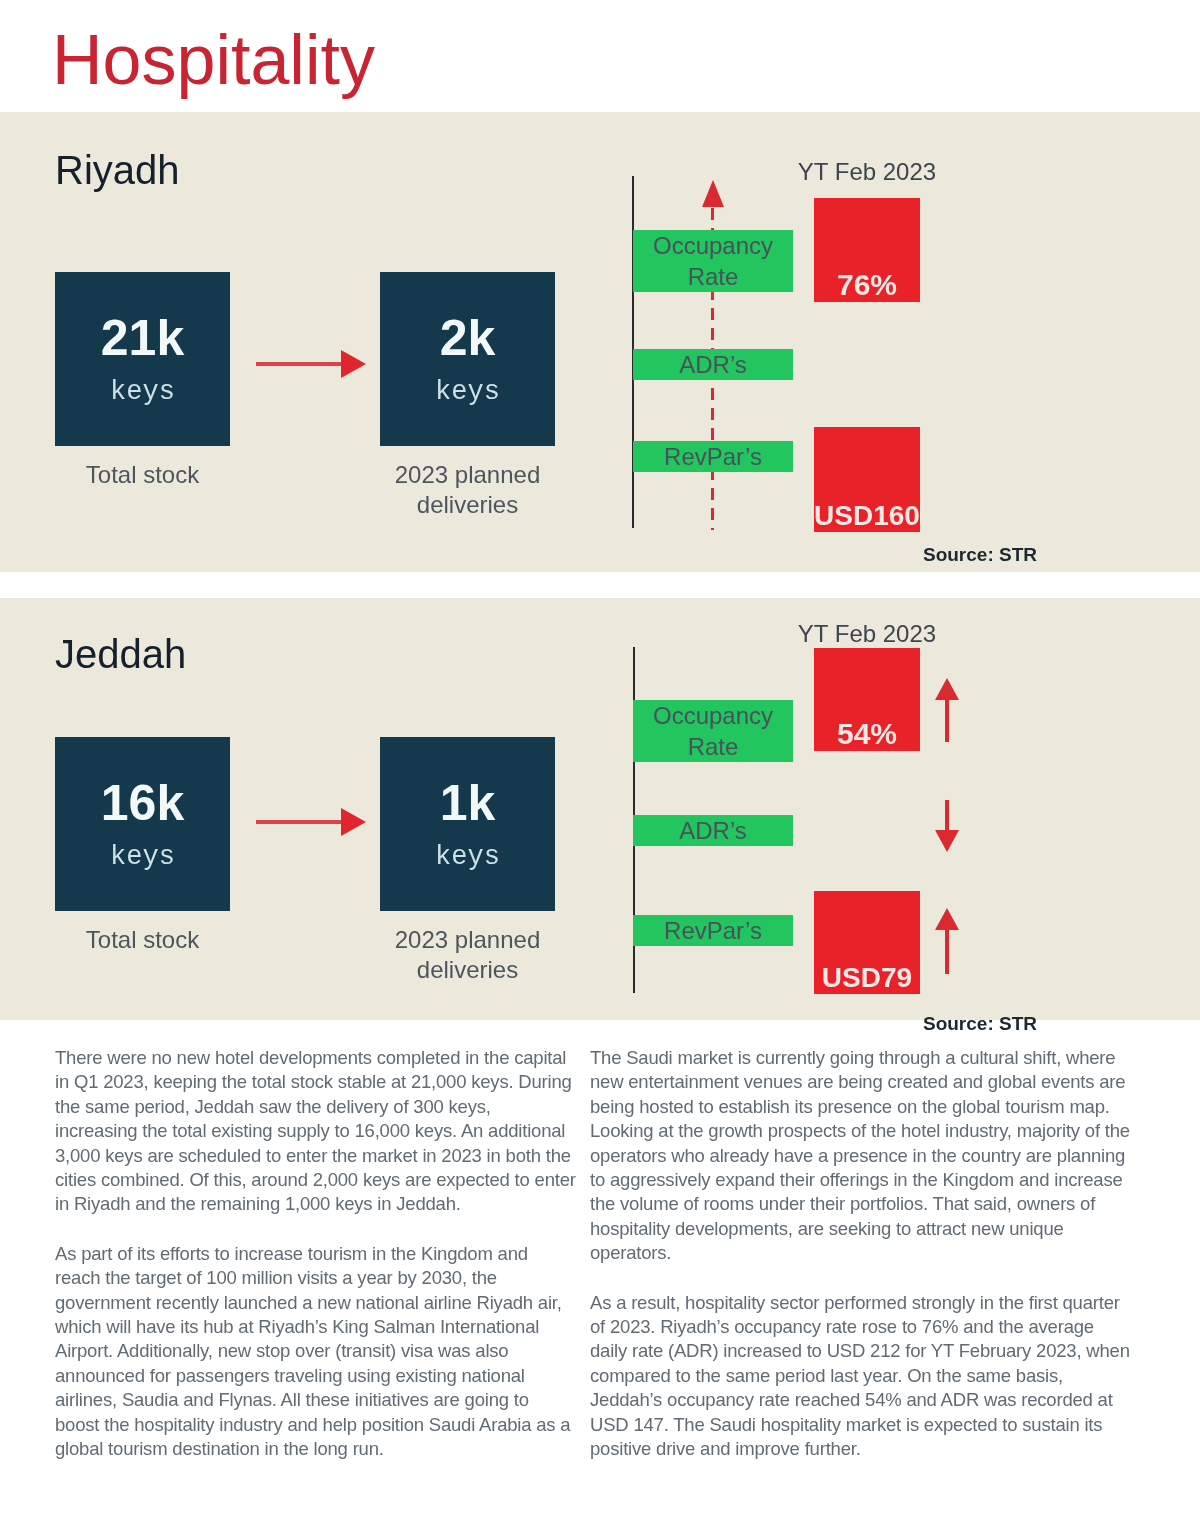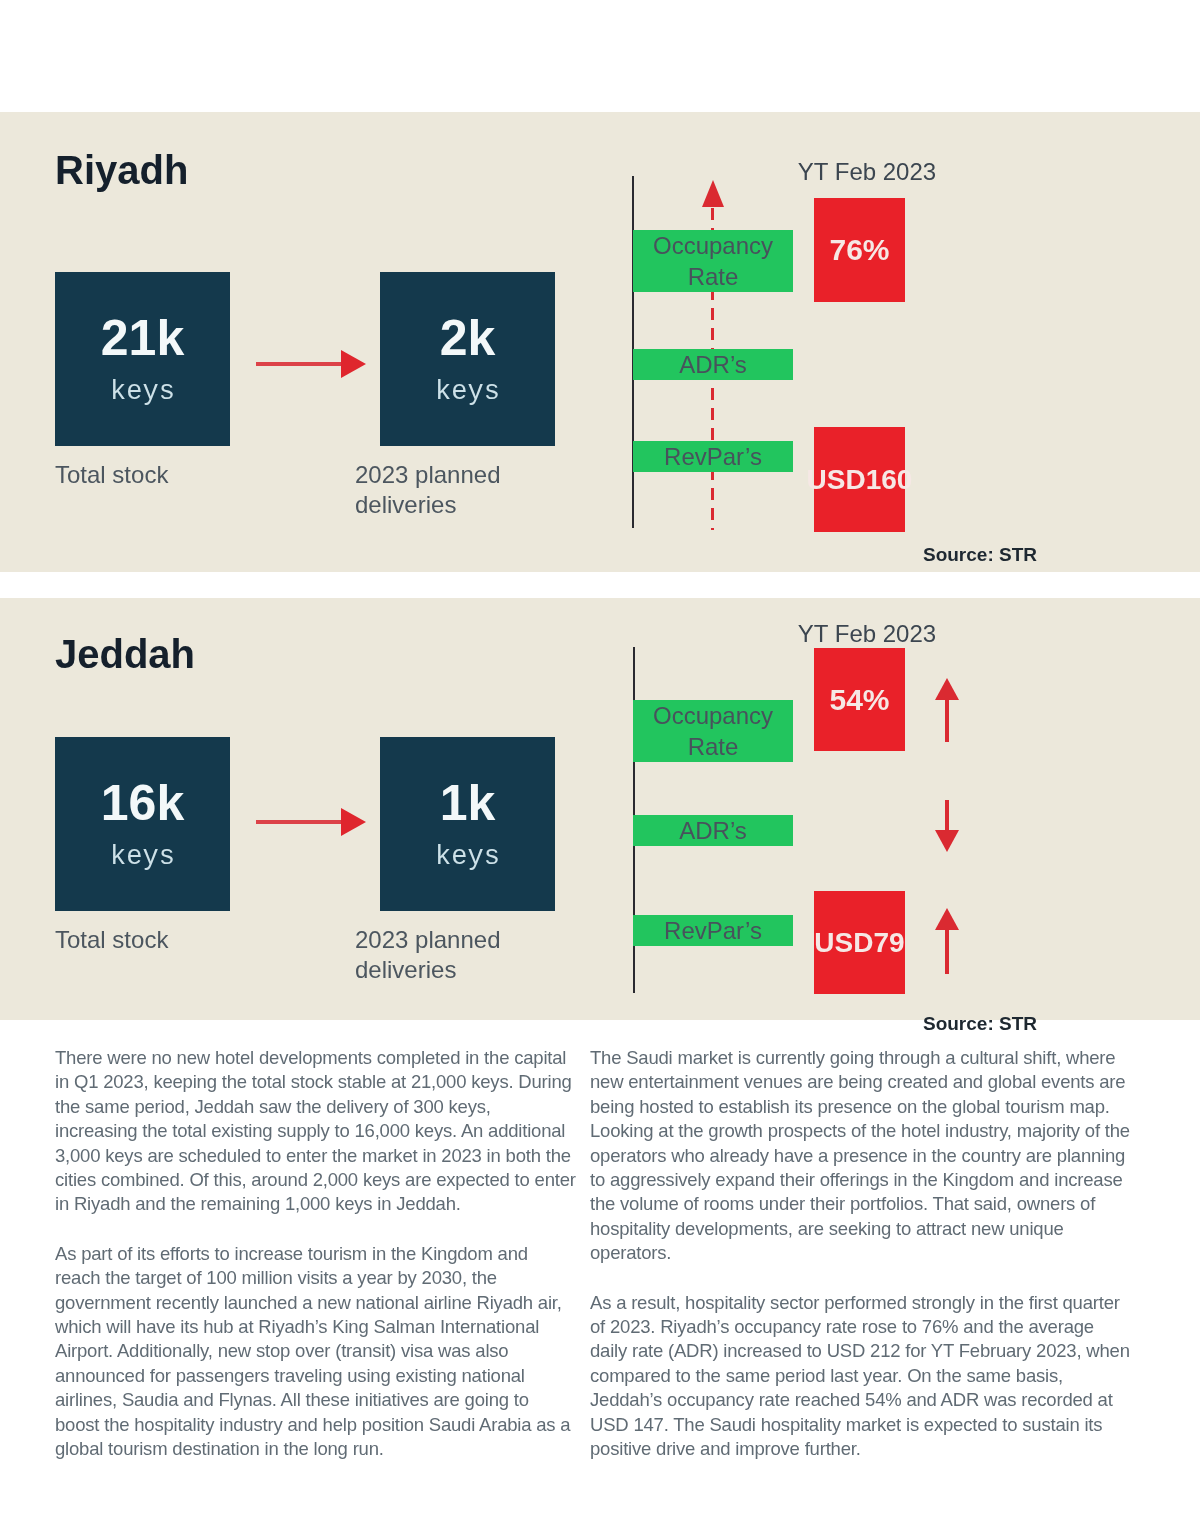--- a/index.html
+++ b/index.html
@@ -22,40 +22,41 @@
   }
   .panel {
     position: absolute;
     left: 0; width: 1200px;
     background: #ece8db;
   }
   .city {
     position: absolute;
     left: 55px;
     font-size: 40px;
-    font-weight: 700;
+    font-weight: 400;
     color: #15202c;
   }
   .keysbox {
     position: absolute;
     width: 175px; height: 174px;
     background: #14394c;
     display: flex; flex-direction: column;
     align-items: center; justify-content: center;
   }
   .keysbox .val {
     font-size: 50px; font-weight: 700;
     color: #f3f8f9; line-height: 1;
   }
   .keysbox .unit {
     font-size: 27px; color: #cde1e8;
     margin-top: 16px; line-height: 1; font-family: Liberation Mono, monospace;
   }
   .caption {
     position: absolute;
+    text-align: center;
     font-size: 24px;
     color: #4c565f;
     line-height: 1.25;
   }
   .harrow { position: absolute; width: 110px; height: 28px; }
   .harrow .shaft {
     position: absolute; left: 0; top: 12px;
     width: 88px; height: 4px; background: #dc4248;
   }
   .harrow .head {
@@ -90,22 +91,22 @@
   }
   .period {
     position: absolute;
     left: 780px; width: 174px;
     text-align: center;
     font-size: 24px;
     color: #3c4650;
   }
   .valbox {
     position: absolute;
-    left: 814px; width: 91px;
-    display: flex; align-items: center; justify-content: center;
+    left: 814px; width: 106px;
+    display: flex; align-items: flex-end; justify-content: center;
     font-weight: 700;
   }
   .valbox.red  { background: #e92129; color: #f6e8e5; }
   .valbox.dark { background: #121c2e; color: #eef2f5; }
   .valbox .t   { font-size: 28px; }
   .valbox .t.pct { font-size: 30px; }
   .source {
     position: absolute;
     right: 163px;
     font-size: 19px;
@@ -141,20 +142,21 @@
   }
   .bodycol p { margin: 0 0 25px 0; }
   #col-left  { left: 55px;  width: 522px; }
   #col-right { left: 590px; width: 545px; }
 </style>
 </head>
 <body>
 
 <div class="page">
 
+  <h1 class="page-title">Hospitality</h1>
 
   <section class="panel" style="top:112px;height:460px">
     <h2 class="city" style="top:36px">Riyadh</h2>
 
     <div class="keysbox" style="left:55px;top:160px">
       <div class="val">21k</div>
       <div class="unit">keys</div>
     </div>
     <div class="caption" style="left:55px;top:348px;width:175px">Total stock</div>
 

